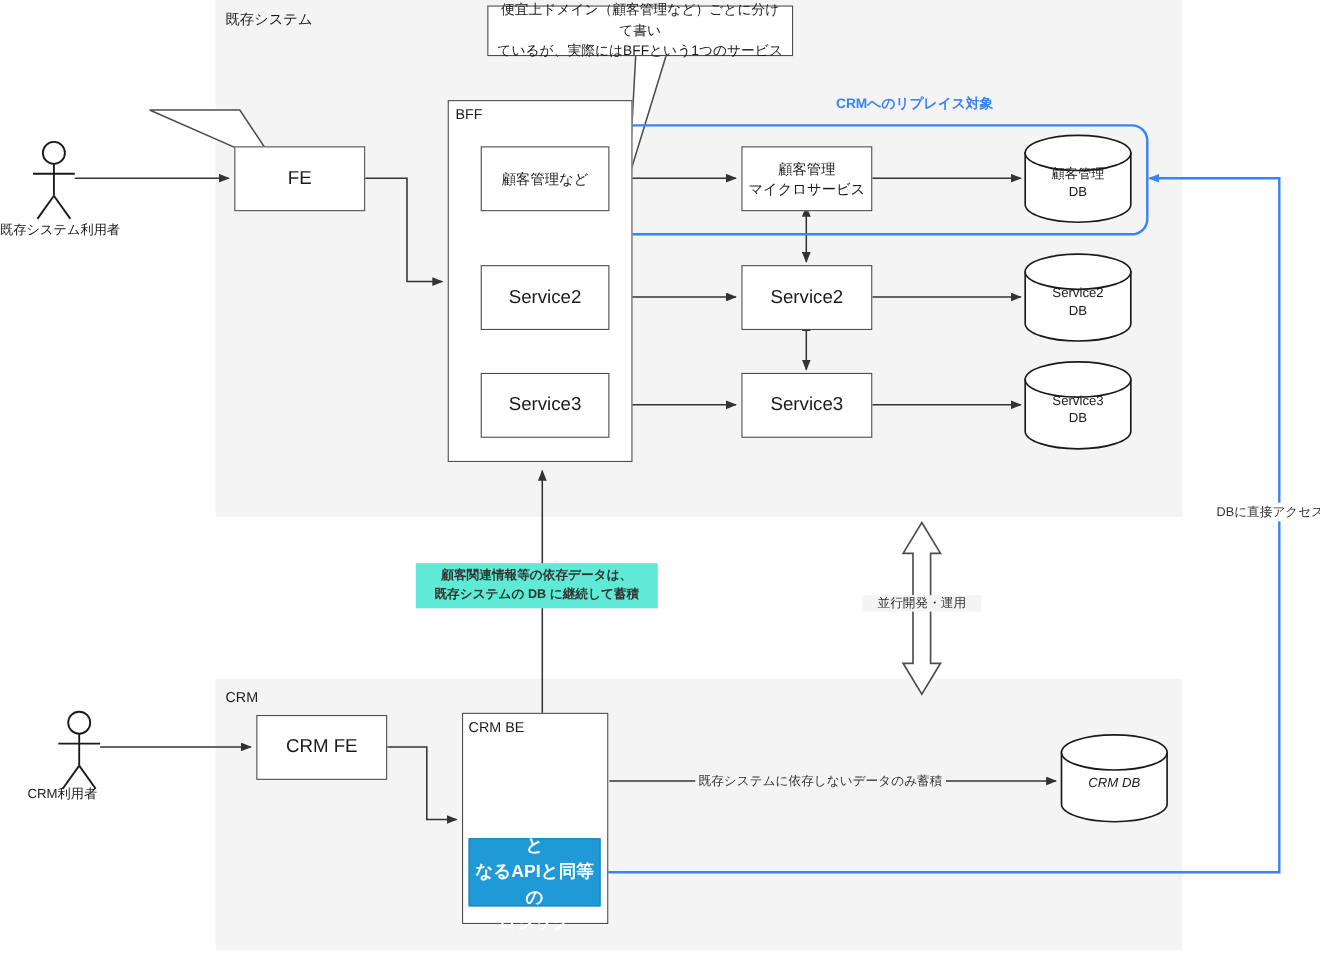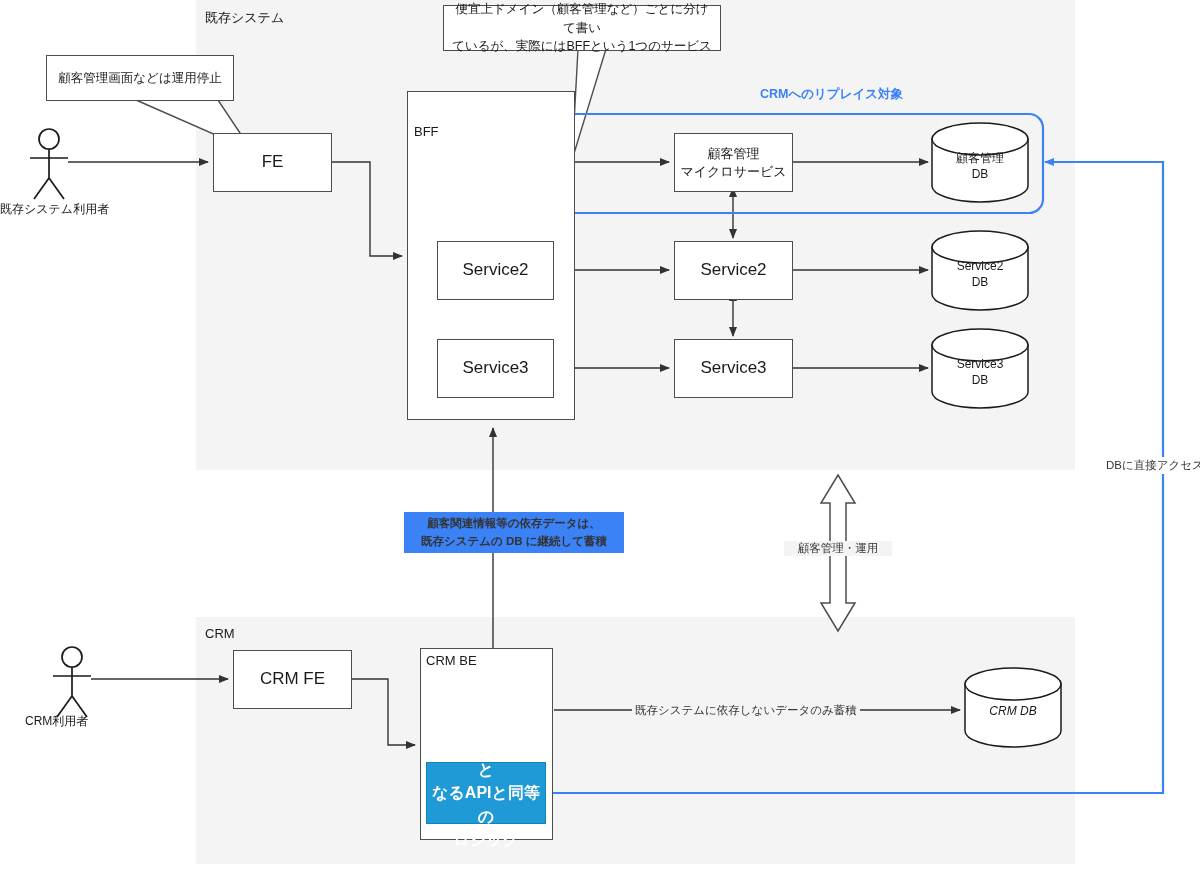--- a/index.html
+++ b/index.html
@@ -214,56 +214,56 @@
     <g stroke="#1a1a1a" stroke-width="1.5" fill="#ffffff">
       <path d="M932,345 L932,392 A48,16 0 0 0 1028,392 L1028,345 z"></path>
       <ellipse cx="980" cy="345" rx="48" ry="16"></ellipse>
     </g>
     <g stroke="#1a1a1a" stroke-width="1.5" fill="#ffffff">
       <path d="M965,684 L965,731 A48,16 0 0 0 1061,731 L1061,684 z"></path>
       <ellipse cx="1013" cy="684" rx="48" ry="16"></ellipse>
     </g>
   </svg>
 
-  <div class="callout" style="left:46px; top:55px; width:188px; height:46px;">顧客管理画面などは運用停止</div>
 
   <div class="callout" style="left:443px; top:5px; width:278px; height:46px;">便宜上ドメイン（顧客管理など）ごとに分けて書い
 ているが、実際にはBFFという1つのサービス</div>
 
   <div class="actor-label" style="left:0px; top:201px; width:100px;">既存システム利用者</div>
   <div class="actor-label" style="left:25px; top:713px; width:94px;">CRM利用者</div>
 
   <div class="node" style="left:213px; top:133px; width:119px; height:59px;">FE</div>
 
   <div class="group-box" style="left:407px; top:91px; width:168px; height:329px;"></div>
-  <div class="group-label" style="left:414px; top:96px;margin-top:28px;">BFF</div>
-
+  <div class="group-label" style="left:414px; top:96px;">BFF</div>
+
+  <div class="node jp" style="left:437px; top:133px; width:117px; height:59px;">顧客管理など</div>
   <div class="node" style="left:437px; top:241px; width:117px; height:59px;">Service2</div>
   <div class="node" style="left:437px; top:339px; width:117px; height:59px;">Service3</div>
 
   <div class="node jp" style="left:674px; top:133px; width:119px; height:59px;">顧客管理
 マイクロサービス</div>
   <div class="node" style="left:674px; top:241px; width:119px; height:59px;">Service2</div>
   <div class="node" style="left:674px; top:339px; width:119px; height:59px;">Service3</div>
 
   <div class="db-label" style="left:932px; top:148px; width:96px; height:38px;">顧客管理
 DB</div>
   <div class="db-label" style="left:932px; top:256px; width:96px; height:38px;">Service2
 DB</div>
   <div class="db-label" style="left:932px; top:354px; width:96px; height:38px;">Service3
 DB</div>
   <div class="db-label" style="left:965px; top:693px; width:96px; height:38px;font-style:italic;">CRM DB</div>
 
   <div class="accent-label" style="left:760px; top:86px;">CRMへのリプレイス対象</div>
 
   <div class="plain-label" style="left:1104px; top:457px; background:#ffffff; padding:1px 2px;">DBに直接アクセス</div>
 
-  <div class="plain-label" style="left:784px; top:541px; width:108px; background:#f4f4f4;">顧客管理・運用</div>
-
-  <div class="edge-label" style="left:404px; top:512px; width:220px; background:#3b82f6; padding:2px 0;">顧客関連情報等の依存データは、
+  <div class="plain-label" style="left:784px; top:541px; width:108px; background:#f4f4f4;">並行開発・運用</div>
+
+  <div class="edge-label" style="left:378px; top:512px; width:220px; background:#5eead4; padding:2px 0;">顧客関連情報等の依存データは、
 既存システムの DB に継続して蓄積</div>
 
   <div class="node" style="left:233px; top:650px; width:119px; height:59px;text-align:right;">CRM FE</div>
 
   <div class="group-box" style="left:420px; top:648px; width:133px; height:192px;"></div>
   <div class="group-label" style="left:426px; top:653px;">CRM BE</div>
 
 
   <div class="highlight-box" style="left:426px; top:762px; width:120px; height:62px;">リプレイス対象と
 なるAPIと同等の

